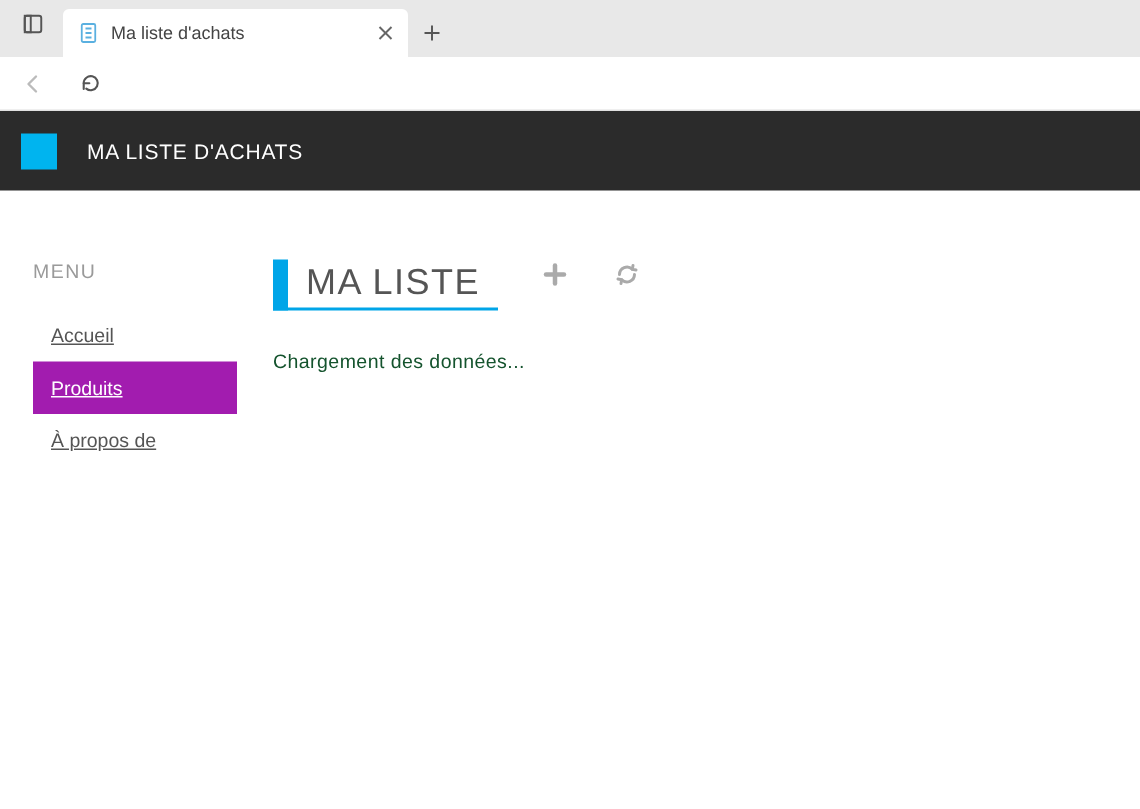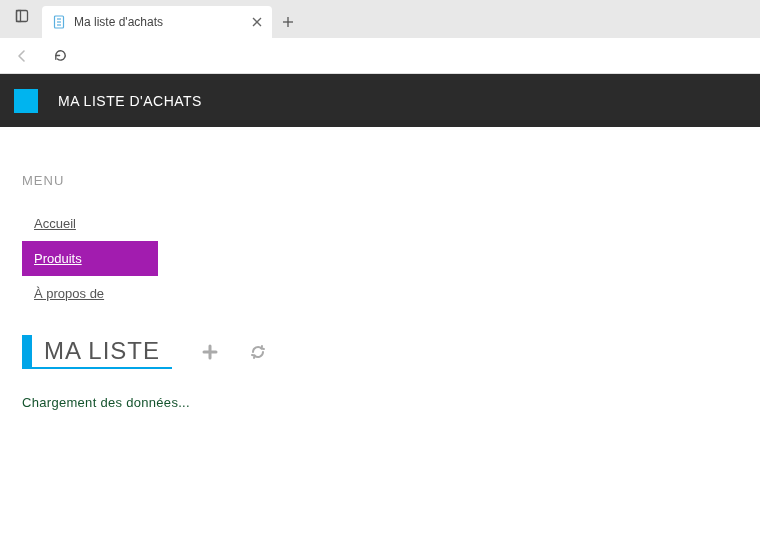--- a/index.html
+++ b/index.html
@@ -102,21 +102,20 @@
       color: #fff;
       font-size: 14px;
       letter-spacing: 0.5px;
     }
 
     
     .content {
       display: flex;
       padding: 46px 0 0 22px;
       gap: 24px;
-      flex-direction: column;
     }
     .sidebar { width: 136px; }
     .menu-label {
       color: #9a9a9a;
       font-size: 13px;
       letter-spacing: 1px;
       margin-bottom: 18px;
       padding-left: 0;
     }
     .menu-item {
@@ -127,21 +126,21 @@
       text-decoration: underline;
     }
     .menu-item.active {
       background: #a21caf;
       color: #fff;
     }
 
     .main { flex: 1; padding-top: 0; }
     .page-title-row {
       display: flex;
-      align-items: center;
+      align-items: flex-start;
       gap: 28px;
     }
     .page-title-wrap {
       border-left: 10px solid #00a5e8;
       border-bottom: 2px solid #00a5e8;
       padding: 2px 12px 2px 12px;
     }
     .page-title {
       font-size: 24px;
       font-weight: 300;

